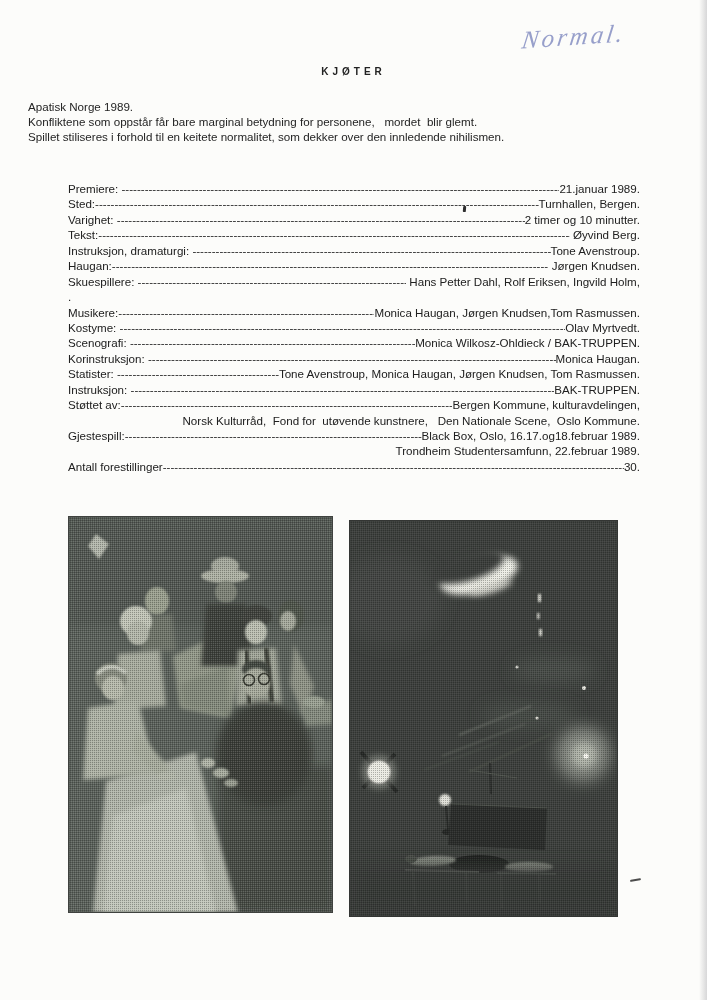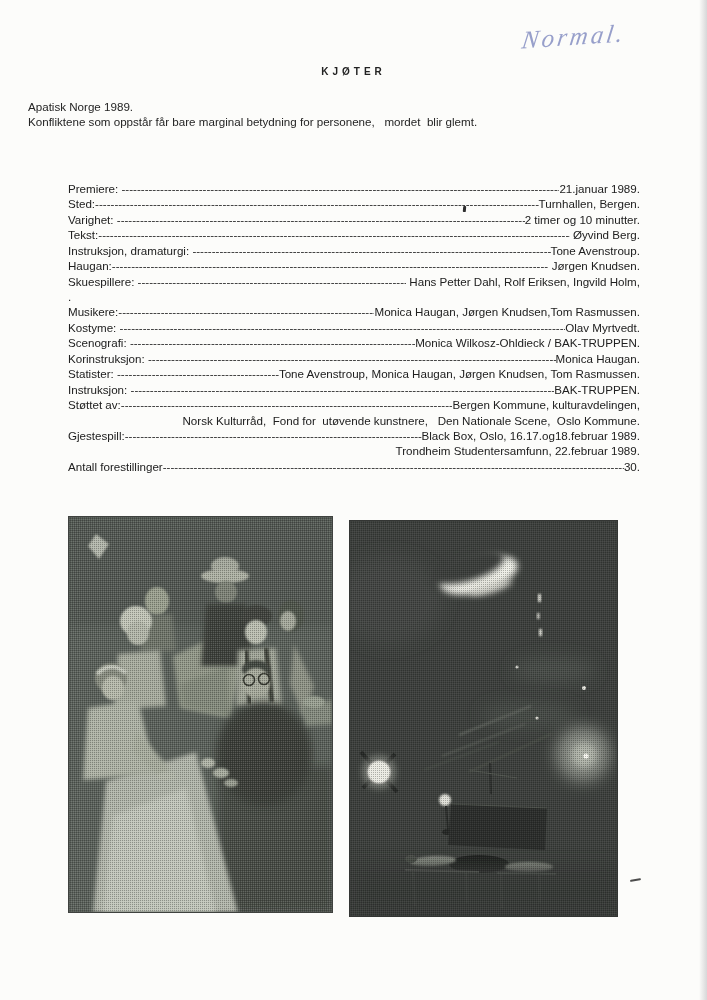--- a/index.html
+++ b/index.html
@@ -22,21 +22,21 @@
   }
   .intro{
     position:absolute;top:99px;left:28px;width:660px;text-align:left;
     font-size:11.6px;line-height:15.2px;color:#242424;
   }
   .intro div{white-space:pre;}
   .credits{
     position:absolute;top:181px;left:68px;width:572px;
     font-size:11.6px;color:#202020;
   }
-  .row{display:flex;align-items:flex-end;height:15.45px;line-height:15.45px;white-space:pre;}
+  .row{display:flex;align-items:flex-start;height:15.45px;line-height:15.45px;white-space:pre;}
   .lbl,.val{flex:none;}
   .leader{flex:1 1 auto;min-width:0;overflow:hidden;white-space:nowrap;color:#2b2b2b;}
   .row.cont{justify-content:flex-end;}
   .row.cont .left-note{margin-right:auto;}
   .tick{position:absolute;top:206px;left:463px;width:2.5px;height:6px;background:#2e2e2e;transform:rotate(5deg);border-radius:1px;}
   .bdash{position:absolute;top:879px;left:630px;width:11px;height:2px;background:#4c4c4c;transform:rotate(-10deg);border-radius:1px;}
   .photoL{position:absolute;top:516px;left:68px;width:265px;height:397px;}
   .photoR{position:absolute;top:520px;left:349px;width:269px;height:397px;}
   .photoL svg,.photoR svg{display:block;width:100%;height:100%;}
 </style>
@@ -45,20 +45,21 @@
 
 <div class="page">
 
   <div class="note">Normal.</div>
 
   <div class="title">KJØTER</div>
 
   <div class="intro">
       <div>Apatisk Norge 1989.</div>
       <div>Konfliktene som oppstår får bare marginal betydning for personene,   mordet  blir glemt.</div>
+      <div>Spillet stiliseres i forhold til en keitete normalitet, som dekker over den innledende nihilismen.</div>
     </div>
 
   <div class="credits">
       <div class="row"><span class="lbl">Premiere: </span><span class="leader">--------------------------------------------------------------------------------------------------------------------------------------------------------------------------------------------------------------------------------------------------------------------</span><span class="val">21.januar 1989.</span></div>
       <div class="row"><span class="lbl">Sted:</span><span class="leader">--------------------------------------------------------------------------------------------------------------------------------------------------------------------------------------------------------------------------------------------------------------------</span><span class="val">Turnhallen, Bergen.</span></div>
       <div class="row"><span class="lbl">Varighet: </span><span class="leader">--------------------------------------------------------------------------------------------------------------------------------------------------------------------------------------------------------------------------------------------------------------------</span><span class="val">2 timer og 10 minutter.</span></div>
       <div class="row"><span class="lbl">Tekst:</span><span class="leader">--------------------------------------------------------------------------------------------------------------------------------------------------------------------------------------------------------------------------------------------------------------------</span><span class="val"> Øyvind Berg.</span></div>
       <div class="row"><span class="lbl">Instruksjon, dramaturgi: </span><span class="leader">--------------------------------------------------------------------------------------------------------------------------------------------------------------------------------------------------------------------------------------------------------------------</span><span class="val">Tone Avenstroup.</span></div>
       <div class="row"><span class="lbl">Haugan:</span><span class="leader">--------------------------------------------------------------------------------------------------------------------------------------------------------------------------------------------------------------------------------------------------------------------</span><span class="val"> Jørgen Knudsen.</span></div>
       <div class="row"><span class="lbl">Skuespillere: </span><span class="leader">--------------------------------------------------------------------------------------------------------------------------------------------------------------------------------------------------------------------------------------------------------------------</span><span class="val"> Hans Petter Dahl, Rolf Eriksen, Ingvild Holm,</span></div>

